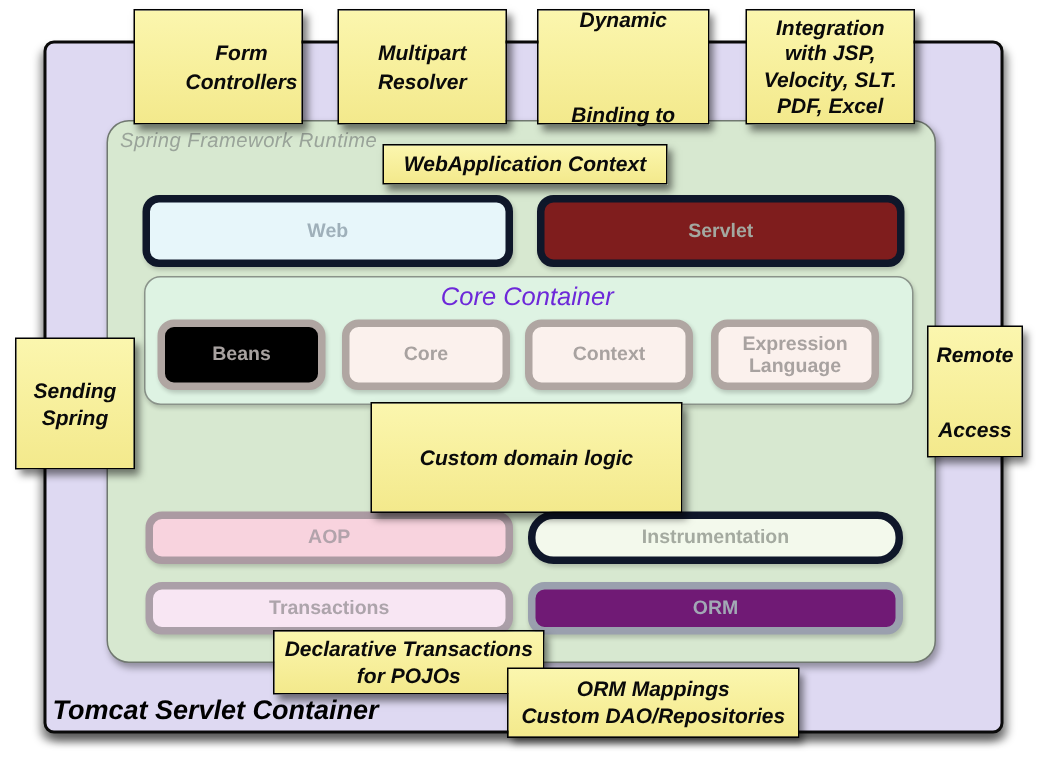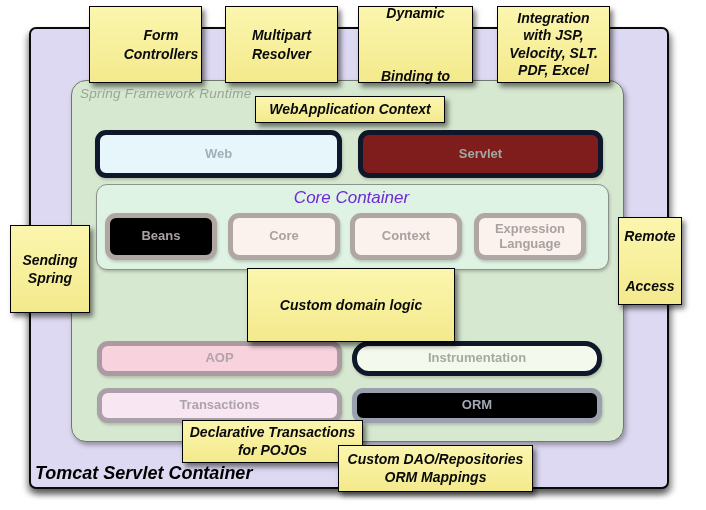--- a/index.html
+++ b/index.html
@@ -49,21 +49,21 @@
     position:absolute; left:96px; top:188px; width:511px; z-index:4;
     text-align:center; font-style:italic; font-size:17px; color:#6d28d9;
   }
   .beans          { left:105px; top:213px; width:112px; height:47px; background:#000000; color:#a8a2a0; border-color:#b0a6a2; }
   .coremod        { left:228px; top:213px; width:112px; height:47px; background:#fbf1ed; color:#a8a2a0; border-color:#b0a6a2; }
   .contextmod     { left:350px; top:213px; width:112px; height:47px; background:#fbf1ed; color:#a8a2a0; border-color:#b0a6a2;text-align:center; }
   .expression     { left:474px; top:213px; width:112px; height:47px; background:#fbf1ed; color:#a8a2a0; border-color:#b0a6a2; }
   .aop            { left:97px;  top:341px; width:245px; height:35px; background:#f8d3de; color:#b2a3ab; border-color:#ab9aa2; }
   .instrumentation{ left:352px; top:341px; width:250px; height:35px; background:#f3f9ec; color:#a4aaa0;border-radius:17px; }
   .transactions   { left:97px;  top:388px; width:245px; height:35px; background:#f8e6f3; color:#ada4ab; border-color:#ab9fa8; }
-  .orm            { left:352px; top:388px; width:250px; height:35px; background:#000000; color:#a2a8b5; border-color:#9aa0ae; }
+  .orm            { left:352px; top:388px; width:250px; height:35px; background:#701a75; color:#a2a8b5; border-color:#9aa0ae; }
   
   .note {
     position:absolute; z-index:10;
     background:linear-gradient(180deg,#fbf6ae 0%,#f7ef9b 55%,#f3e98c 100%);
     border:1.5px solid #000;
     box-shadow:3px 4px 5px rgba(0,0,0,0.50);
     display:flex; flex-direction:column; align-items:center; justify-content:center;
     text-align:center; font-weight:bold; font-style:italic; font-size:14px;
     color:#0a0a0a; line-height:1.3; box-sizing:border-box; padding:2px 4px;
   }
@@ -132,15 +132,15 @@
     <div>Access</div>
   </div>
 <div class="note note-custom">
     <div>Custom domain logic</div>
   </div>
 <div class="note note-declarative">
     <div>Declarative Transactions</div>
     <div>for POJOs</div>
   </div>
 <div class="note note-ormmap">
+    <div>ORM Mappings</div>
     <div>Custom DAO/Repositories</div>
-    <div>ORM Mappings</div>
   </div>
 
 </body></html>

